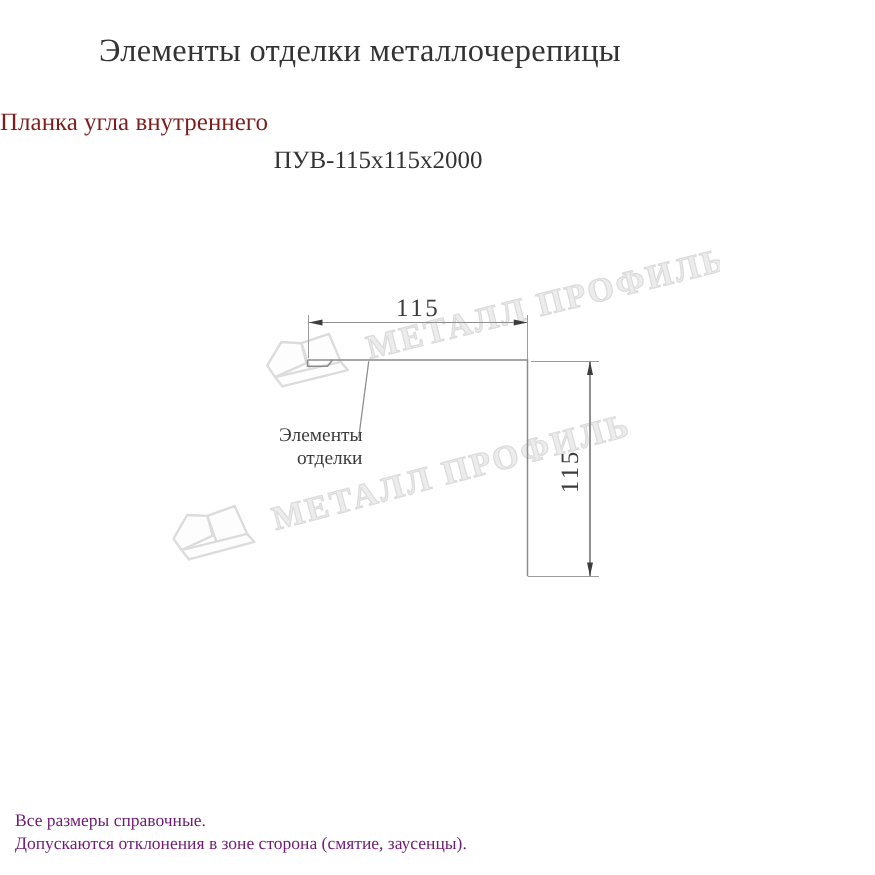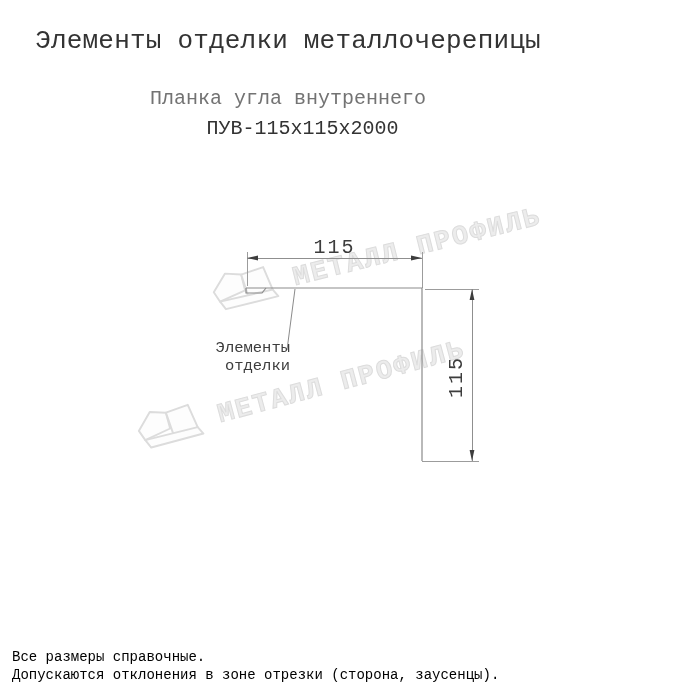--- a/index.html
+++ b/index.html
@@ -1,29 +1,29 @@
 <!DOCTYPE html>
 <html><head>
 <meta charset="utf-8">
 <style>
   * { margin:0; padding:0; box-sizing:border-box; }
   html,body { background:#fff; }
   .page {
     position:relative; width:576px; height:700px; background:#ffffff;
-    font-family:Liberation Mono, monospace; color:#333;
+    font-family:Liberation Serif, serif; color:#333;
     overflow:hidden;
   }
   .title {
     position:absolute; top:26px; left:0; width:100%;
     text-align:center; font-size:26px; font-weight:500; color:#333;
     letter-spacing:0.2px; z-index:3;
   }
   .subtitle {
     position:absolute; top:87px; left:0; width:100%;
-    text-align:center; font-size:20px; font-weight:500; color:#737373; z-index:3;
+    text-align:left; font-size:20px; font-weight:500; color:#7f1d1d; z-index:3;
   }
   .model {
     position:absolute; top:117px; left:0; width:100%;
     text-align:center; font-size:20px; font-weight:500; color:#333; z-index:3;padding-left:29px;
   }
   
   .wm {
     position:absolute; display:flex; align-items:center; gap:8px;
     z-index:1; pointer-events:none;
   }
@@ -45,21 +45,21 @@
     position:absolute; left:395px; top:367px; width:120px; height:20px;
     text-align:center; font-size:20px; letter-spacing:2px; color:#3d3d3d;
     transform:rotate(-90deg); z-index:3;
   }
   .face-label {
     position:absolute; left:205px; top:340px; width:85px; text-align:right;
     font-size:15.5px; line-height:17.5px; color:#3d3d3d; z-index:3;
   }
   .footer {
     position:absolute; left:12px; top:649px; width:600px;
-    font-size:14px; line-height:17.5px; color:#000000; z-index:3;
+    font-size:14px; line-height:17.5px; color:#701a75; z-index:3;
   }
 </style>
 </head>
 <body>
 
 <div class="page">
 
   <div class="title">Элементы отделки металлочерепицы</div>
   <div class="subtitle">Планка угла внутреннего</div>
   <div class="model">ПУВ-115х115х2000</div>
@@ -118,16 +118,16 @@
   <div class="dim-top">115</div>
   <div class="dim-right">115</div>
 
   <div class="face-label">
     <div>Элементы</div>
     <div>отделки</div>
   </div>
 
   <div class="footer">
     <div>Все размеры справочные.</div>
-    <div>Допускаются отклонения в зоне отрезки (сторона, заусенцы).</div>
+    <div>Допускаются отклонения в зоне сторона (смятие, заусенцы).</div>
   </div>
 
 </div>
 
 </body></html>

